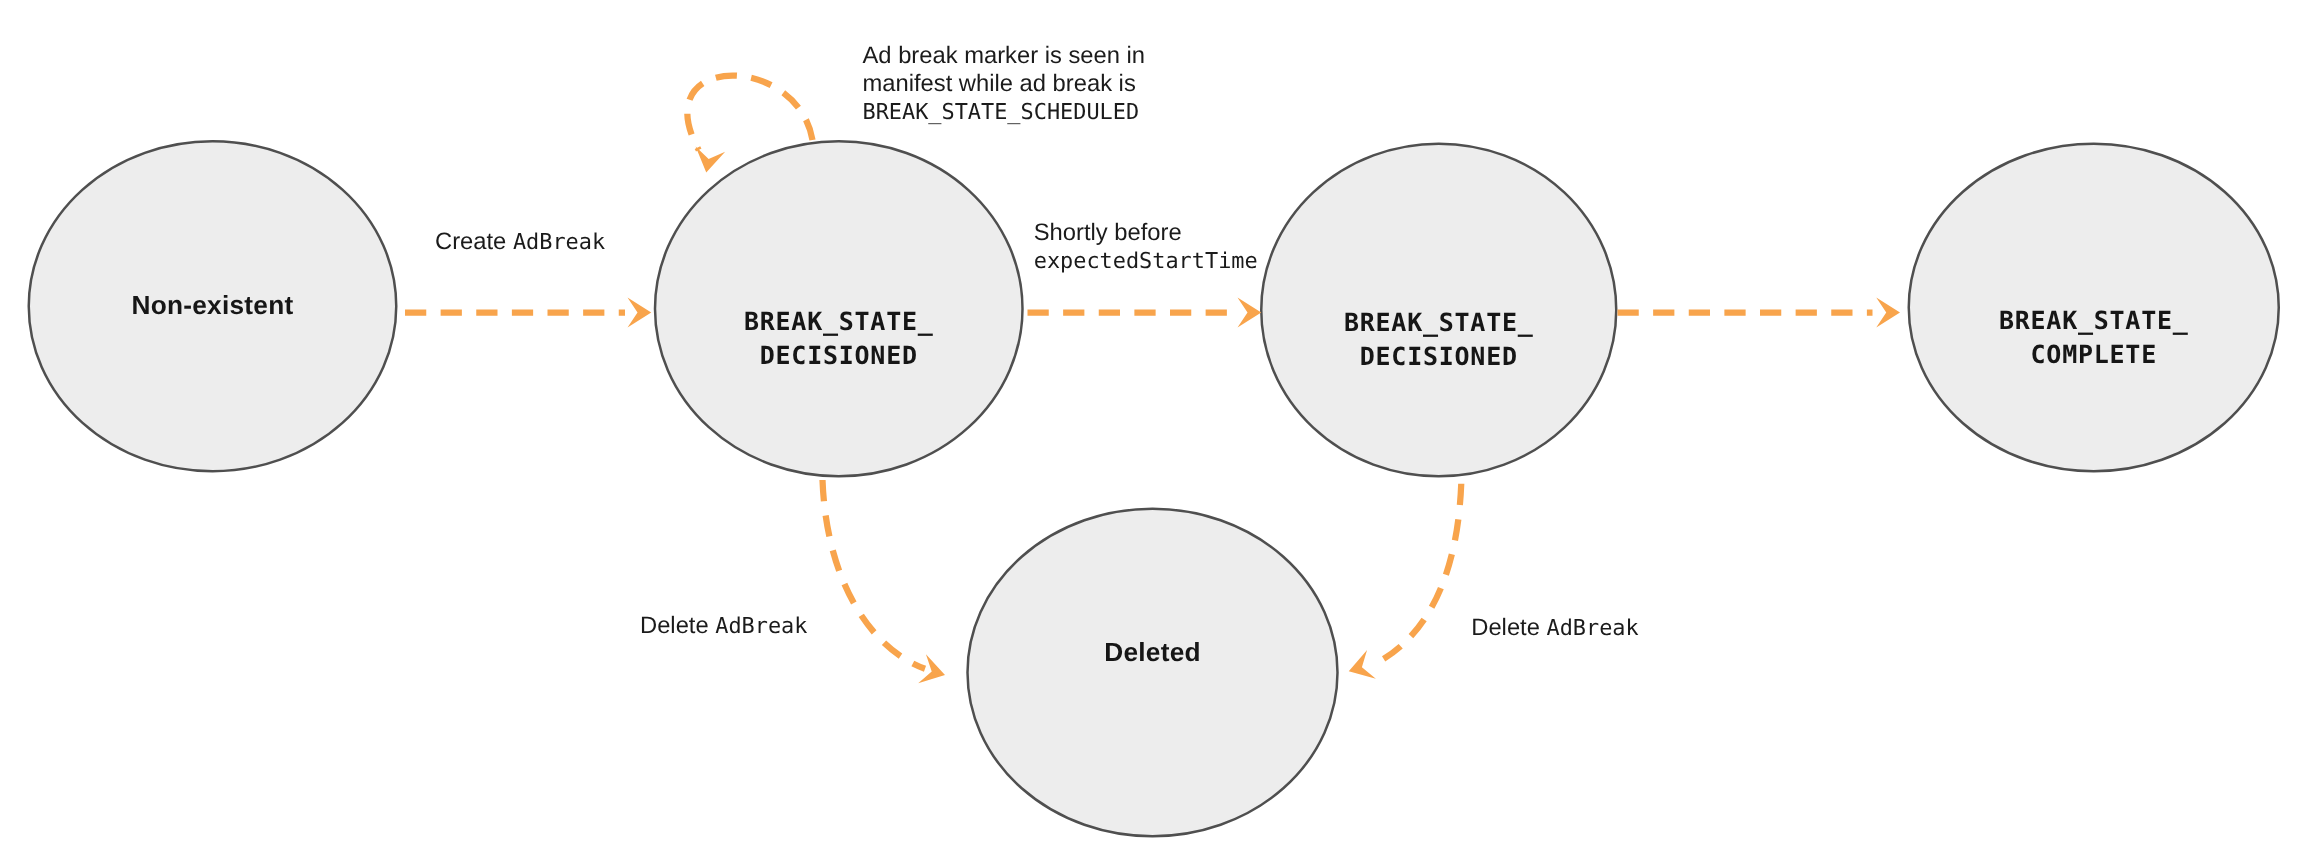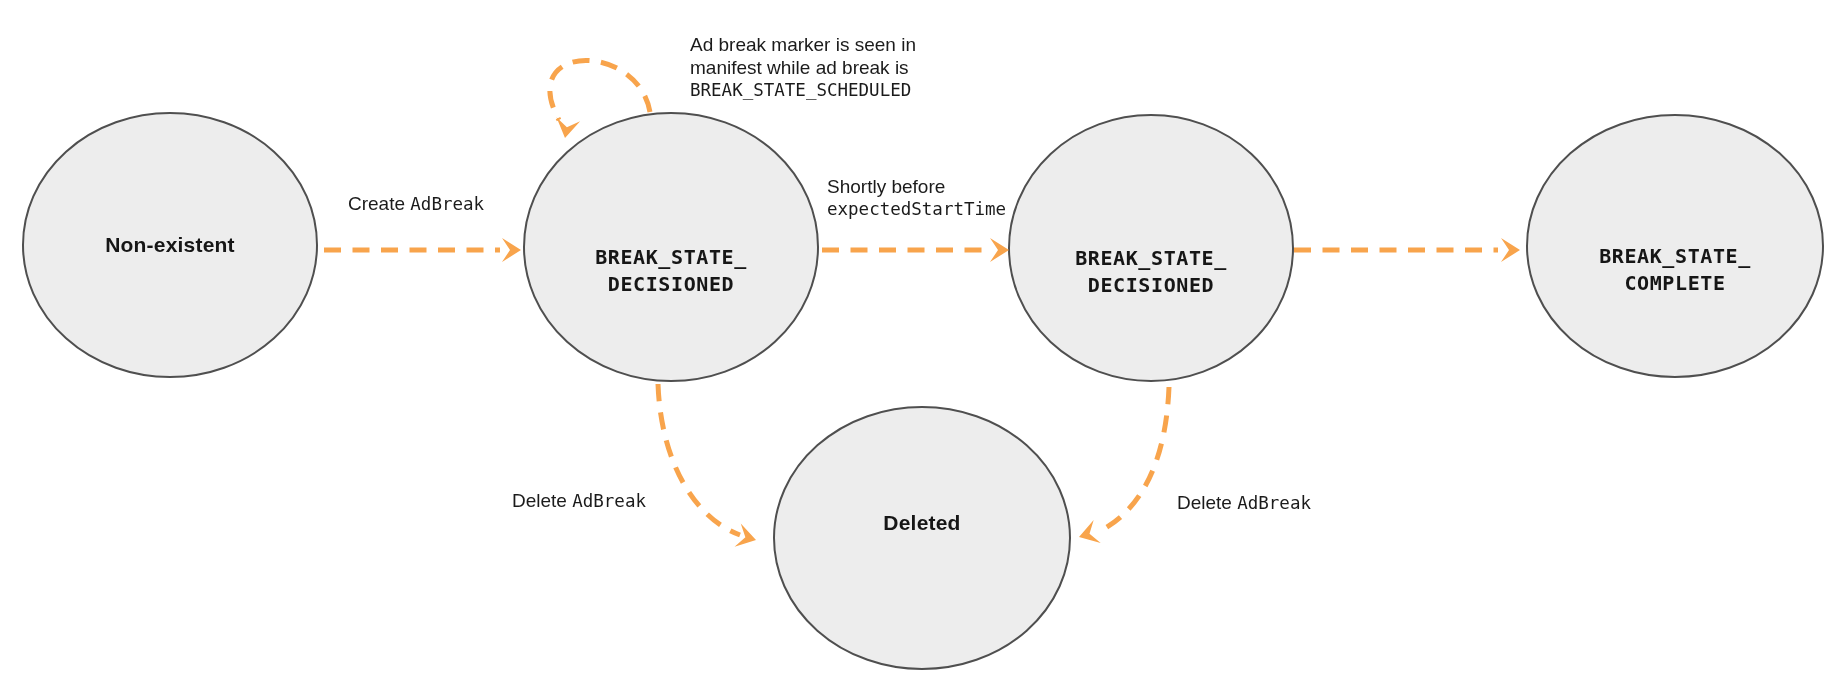--- a/index.html
+++ b/index.html
@@ -70,21 +70,21 @@
     <div>DECISIONED</div>
   </div>
 
   <div class="node-label mono" style="left:1675px;top:246px;">
     <div>BREAK_STATE_</div>
     <div>COMPLETE</div>
   </div>
 
   <div class="node-label" style="left:922px;top:523px;">Deleted</div>
 
-  <div class="edge-label" style="left:348px;top:192px;">
+  <div class="edge-label" style="left:348px;top:182px;">
     <span>Create </span><span class="code">AdBreak</span>
   </div>
 
   <div class="edge-label" style="left:827px;top:175px;">
     <div>Shortly before</div>
     <div class="code">expectedStartTime</div>
   </div>
 
   <div class="edge-label" style="left:690px;top:33px;">
     <div>Ad break marker is seen in</div>

